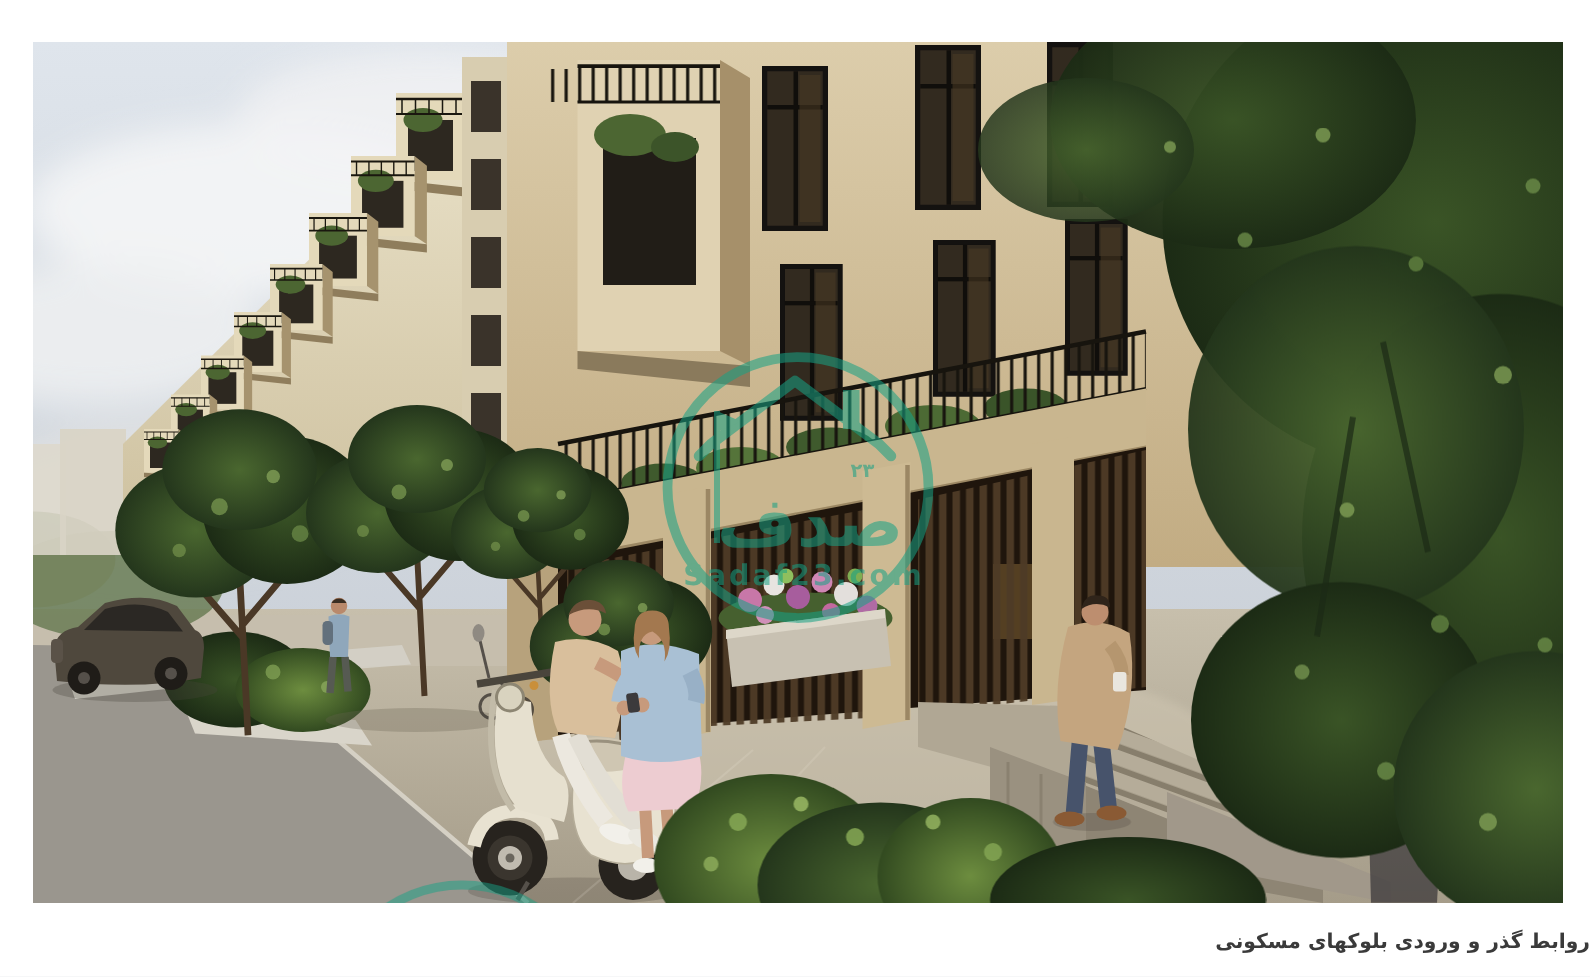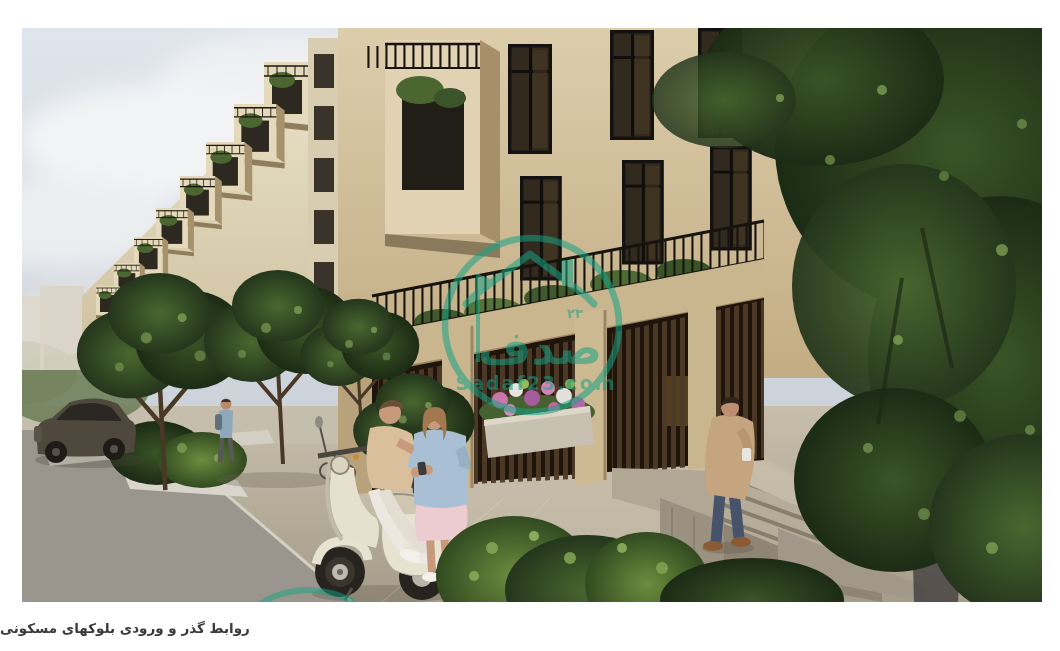--- a/index.html
+++ b/index.html
@@ -1,21 +1,21 @@
 <!DOCTYPE html>
 <html><head>
 <meta charset="utf-8">
 <style>
   html,body{margin:0;padding:0;background:#ffffff;}
   .art{position:relative;width:1060px;height:651px;background:#ffffff;overflow:hidden;
        font-family:"DejaVu Sans",sans-serif;}
   .frame{position:absolute;left:22px;top:28px;width:1020px;height:574px;overflow:hidden;background:#cfd4da;}
   .frame svg{display:block;}
   figure{margin:0;}
-  .caption{position:absolute;top:620px;left:0;right:0;text-align:left;direction:rtl;
+  .caption{position:absolute;top:620px;left:0;right:0;text-align:right;direction:rtl;
            font-weight:bold;font-size:13.5px;color:#3a3a3a;letter-spacing:.2px;}
 </style>
 </head>
 <body>
 
 <div class="art">
 <figure class="frame">
 <svg width="1020" height="574" viewBox="0 0 1020 574" xmlns="http://www.w3.org/2000/svg">
 <defs>
   <linearGradient id="sky" x1="0" y1="0" x2="0" y2="1">

